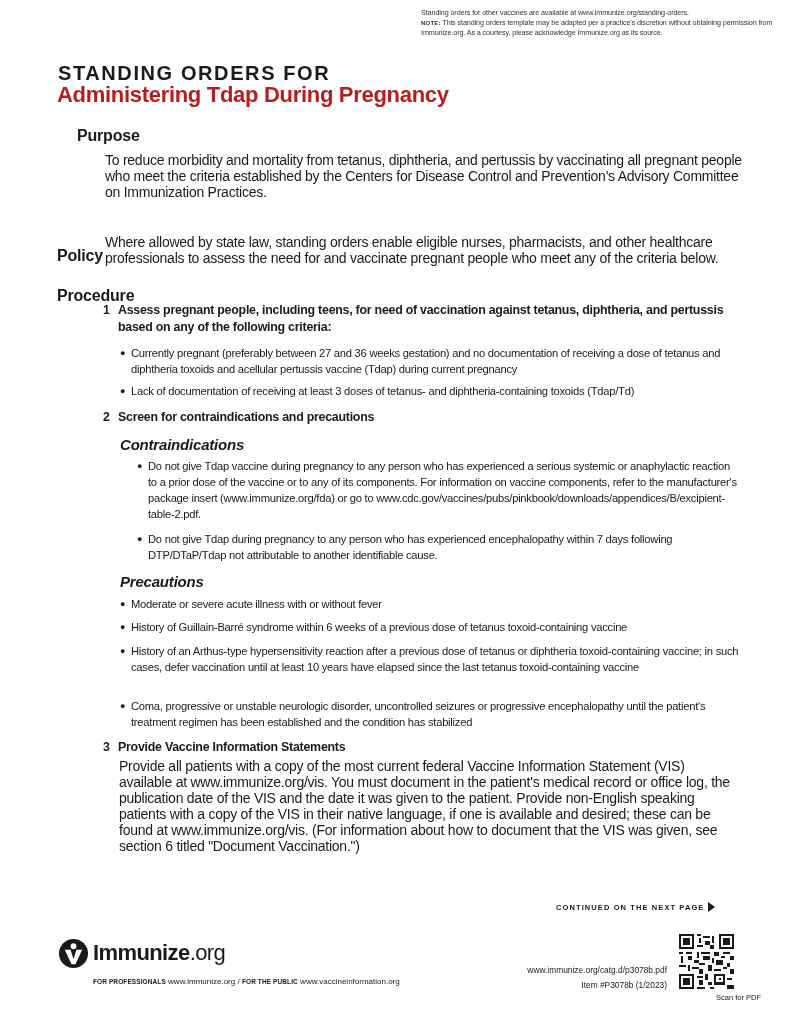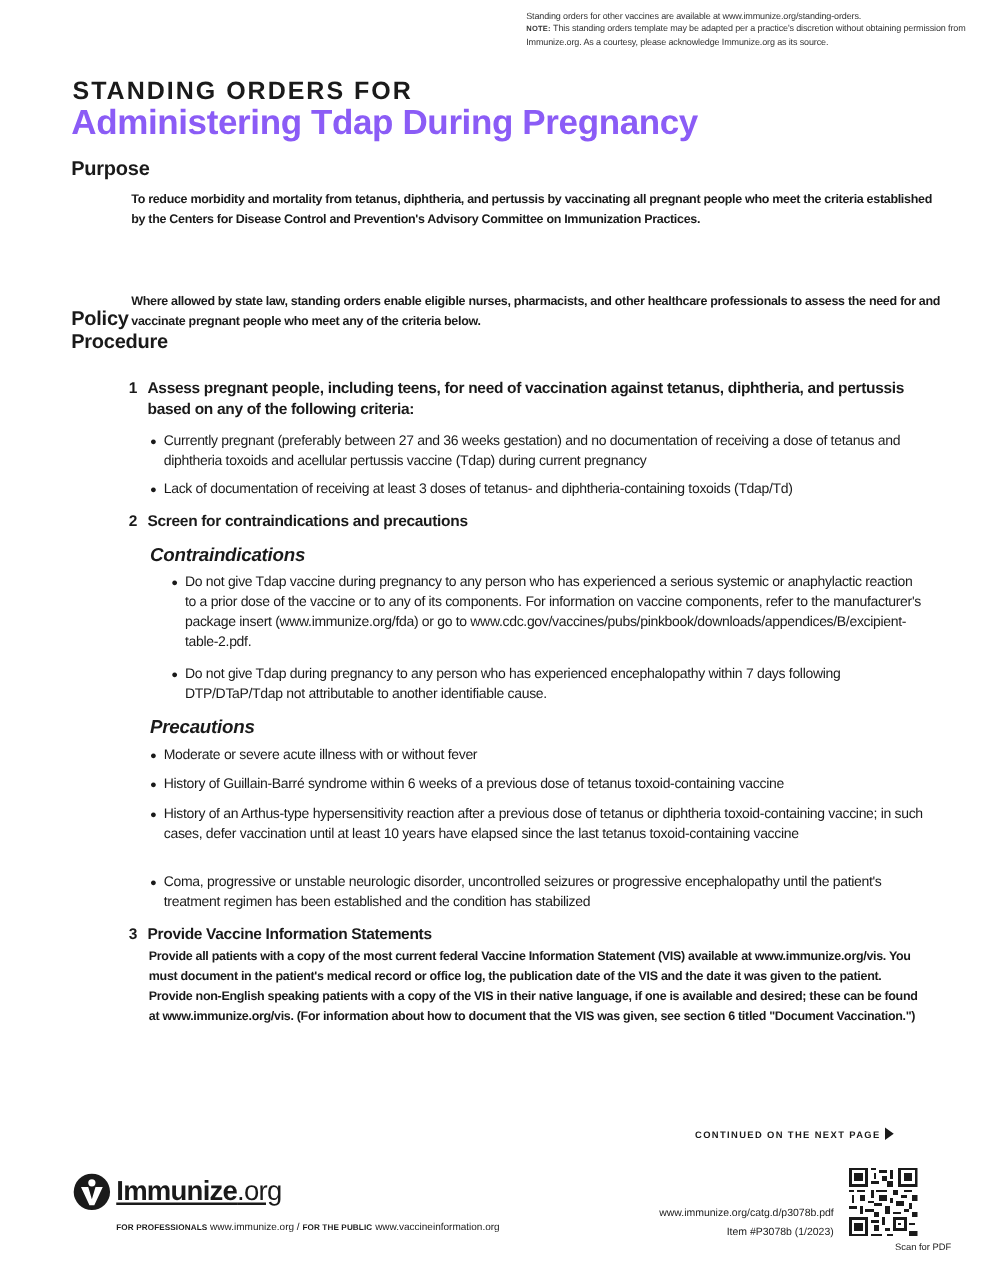--- a/index.html
+++ b/index.html
@@ -3,39 +3,39 @@
 <meta charset="utf-8">
 <style>
   * { margin: 0; padding: 0; box-sizing: border-box; }
   html, body { width: 791px; height: 1024px; background: #ffffff; overflow: hidden; }
   body { position: relative; font-family: "Liberation Sans", sans-serif; color: #1a1a1a; }
 
   .top-note { position: absolute; left: 373px; top: 8px; width: 370px; font-size: 7.2px; line-height: 9.6px; color: #333; letter-spacing: -0.1px; margin-left: 48px; }
   .top-note .note-label { font-weight: bold; font-size: 6px; letter-spacing: 0.2px; }
 
   .kicker { position: absolute; left: 58px; top: 62px; font-size: 20px; font-weight: bold; letter-spacing: 1.6px; color: #1a1a1a; }
-  .title { position: absolute; left: 57px; top: 82px; font-size: 28px; font-weight: bold; color: #8b5cf6; letter-spacing: -0.3px; }
+  .title { position: absolute; left: 57px; top: 82px; font-size: 22px; font-weight: bold; color: #b91c1c; letter-spacing: -0.3px; }
 
   .section-head { position: absolute; left: 57px; font-size: 16px; color: #1a1a1a; letter-spacing: -0.2px; }
-  .body-text { position: absolute; font-size: 10px; line-height: 16px; color: #1a1a1a; letter-spacing: -0.25px; font-weight: bold; }
+  .body-text { position: absolute; font-size: 14px; line-height: 16px; color: #1a1a1a; letter-spacing: -0.25px; }
 
   .step { position: absolute; left: 103px; font-size: 12.4px; font-weight: bold; line-height: 17px; letter-spacing: -0.25px; }
   .step .num { position: absolute; left: 0; top: 0; }
   .step .txt { display: block; padding-left: 15px; }
 
   .sub-head { position: absolute; left: 120px; font-size: 15px; font-weight: bold; font-style: italic; letter-spacing: -0.2px; }
 
   .bullet { position: absolute; font-size: 11.2px; line-height: 16px; letter-spacing: -0.25px; }
   .bullet .dot { position: absolute; left: 0; top: 0; font-size: 9px; }
   .bullet .btxt { display: block; padding-left: 11px; }
 
   .continued { position: absolute; left: 556px; top: 902px; font-size: 7.5px; font-weight: bold; letter-spacing: 1.1px; color: #1a1a1a; }
   .continued .arrow { display: inline-block; width: 0; height: 0; border-top: 5px solid transparent; border-bottom: 5px solid transparent; border-left: 7px solid #1a1a1a; vertical-align: -2px; margin-left: 4px; }
 
-  .logo { position: absolute; left: 58px; top: 937px; height: 32px; display: flex; align-items: center; text-decoration: underline; }
+  .logo { position: absolute; left: 58px; top: 937px; height: 32px; display: flex; align-items: center; }
   .logo-mark { width: 31px; height: 31px; }
   .logo-text { font-size: 22px; font-weight: bold; margin-left: 4px; letter-spacing: -0.6px; color: #1a1a1a; }
   .logo-text .org { font-weight: normal; }
 
   .footer-links { position: absolute; left: 93px; top: 977px; font-size: 8px; color: #1a1a1a; white-space: nowrap; }
   .footer-links .lbl { font-weight: bold; font-size: 6.5px; letter-spacing: 0.1px; }
 
   .pdf-url { position: absolute; right: 124px; top: 965px; font-size: 8.4px; text-align: right; }
   .item-no { position: absolute; right: 124px; top: 980px; font-size: 8.4px; text-align: left; }
 
@@ -46,27 +46,27 @@
 <body>
 
 <div class="top-note">
   <div>Standing orders for other vaccines are available at www.immunize.org/standing-orders.</div>
   <div><span class="note-label">NOTE:</span><span> This standing orders template may be adapted per a practice's discretion without obtaining permission from Immunize.org. As a courtesy, please acknowledge Immunize.org as its source.</span></div>
 </div>
 
 <div class="kicker">STANDING ORDERS FOR</div>
 <h1 class="title">Administering Tdap During Pregnancy</h1>
 
-<h2 class="section-head" style="top:127px;">Purpose</h2>
+<h2 class="section-head" style="top:127px;margin-left:20px;">Purpose</h2>
 <p class="body-text" style="left:105px; top:152px; width:652px;">To reduce morbidity and mortality from tetanus, diphtheria, and pertussis by vaccinating all pregnant people who meet the criteria established by the Centers for Disease Control and Prevention's Advisory Committee on Immunization Practices.</p>
 
 <h2 class="section-head" style="top:206px;margin-top:41px;">Policy</h2>
 <p class="body-text" style="left:105px; top:234px; width:660px;">Where allowed by state law, standing orders enable eligible nurses, pharmacists, and other healthcare professionals to assess the need for and vaccinate pregnant people who meet any of the criteria below.</p>
 
-<h2 class="section-head" style="top:265px;">Procedure</h2>
+<h2 class="section-head" style="top:287px;">Procedure</h2>
 
 <div class="step" style="top:302px; width:640px;">
   <span class="num">1</span>
   <span class="txt">Assess pregnant people, including teens, for need of vaccination against tetanus, diphtheria, and pertussis based on any of the following criteria:</span>
 </div>
 <div class="bullet" style="left:120px; top:345px; width:640px;">
   <span class="dot">●</span>
   <span class="btxt">Currently pregnant (preferably between 27 and 36 weeks gestation) and no documentation of receiving a dose of tetanus and diphtheria toxoids and acellular pertussis vaccine (Tdap) during current pregnancy</span>
 </div>
 <div class="bullet" style="left:120px; top:383px; width:640px;">

